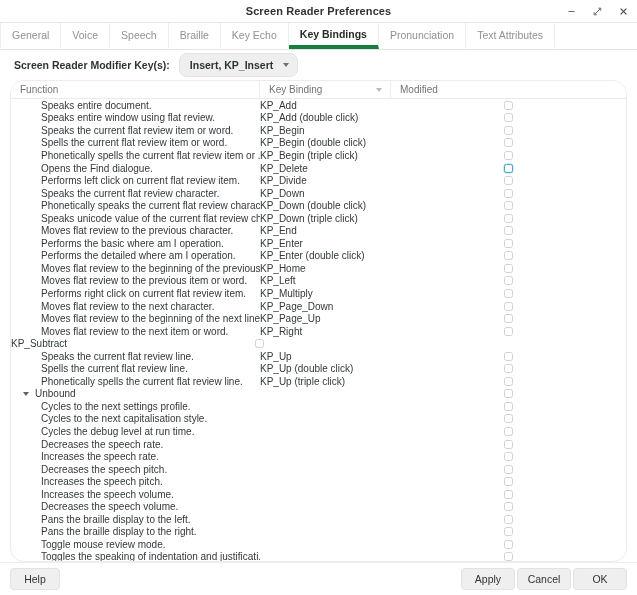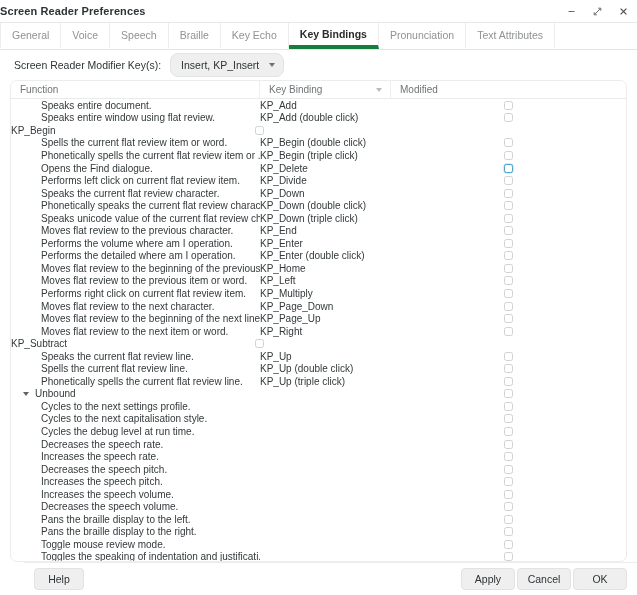--- a/index.html
+++ b/index.html
@@ -31,21 +31,21 @@
     min-height: 22px;
     background: #ffffff;
     border-bottom: 1px solid #e8e8e7;
     display: flex;
     align-items: center;
     position: relative;
   }
   .titlebar-title {
     position: absolute;
     left: 0; right: 0;
-    text-align: left;
+    text-align: center;
     font-size: 11px;
     font-weight: bold;
     color: #2e3436;
     letter-spacing: 0.1px;
     pointer-events: none;
   }
   .win-controls {
     position: absolute;
     right: 6px;
     top: 0;
@@ -102,20 +102,21 @@
 
   
   .modifier-row {
     height: 30px;
     min-height: 30px;
     display: flex;
     align-items: center;
     padding-left: 14px;
     gap: 9px;
     background: #ffffff;
+    font-weight: bold;
   }
   .modifier-label {
     font-size: 10.5px;
     color: #2e3436;
   }
   .combo {
     display: inline-flex;
     align-items: center;
     gap: 8px;
     background: #efeff0;
@@ -133,21 +134,21 @@
     border-right: 3.5px solid transparent;
     border-top: 4px solid #6e7071;
     margin-left: 2px;
   }
 
   
   .table-wrap {
     margin: 0 10px;
     flex: 1;
     border: 1px solid #ececec;
-    border-radius: 7px;
+    border-radius: 14px;
     background: #ffffff;
     display: flex;
     flex-direction: column;
     overflow: hidden;
     box-sizing: border-box;
   }
   .thead {
     display: flex;
     height: 17px;
     min-height: 17px;
@@ -246,21 +247,20 @@
   
   .footer {
     height: 33px;
     min-height: 33px;
     display: flex;
     align-items: center;
     padding: 0 10px;
     border-top: 1px solid #ededec;
     background: #ffffff;
     box-sizing: border-box;
-    margin-left: 24px;
   }
   .btn {
     background: #efeff0;
     border: 1px solid #e2e2e3;
     border-radius: 4px;
     font-size: 10.5px;
     color: #2e3436;
     padding: 4px 0;
     min-width: 54px;
     text-align: center;
@@ -359,20 +359,21 @@
           </div>
         </div>
         <div class="row">
           <div class="cell-func">Speaks entire window using flat review.</div>
           <div class="cell-key">KP_Add (double click)</div>
           <div class="cell-mod">
             <div class="checkbox"></div>
           </div>
         </div>
         <div class="row">
+          <div class="cell-func">Speaks the current flat review item or word.</div>
           <div class="cell-key">KP_Begin</div>
           <div class="cell-mod">
             <div class="checkbox"></div>
           </div>
         </div>
         <div class="row">
           <div class="cell-func">Spells the current flat review item or word.</div>
           <div class="cell-key">KP_Begin (double click)</div>
           <div class="cell-mod">
             <div class="checkbox"></div>
@@ -421,21 +422,21 @@
           </div>
         </div>
         <div class="row">
           <div class="cell-func">Moves flat review to the previous character.</div>
           <div class="cell-key">KP_End</div>
           <div class="cell-mod">
             <div class="checkbox"></div>
           </div>
         </div>
         <div class="row">
-          <div class="cell-func">Performs the volume where am I operation.</div>
+          <div class="cell-func">Performs the basic where am I operation.</div>
           <div class="cell-key">KP_Enter</div>
           <div class="cell-mod">
             <div class="checkbox"></div>
           </div>
         </div>
         <div class="row">
           <div class="cell-func">Performs the detailed where am I operation.</div>
           <div class="cell-key">KP_Enter (double click)</div>
           <div class="cell-mod">
             <div class="checkbox"></div>

